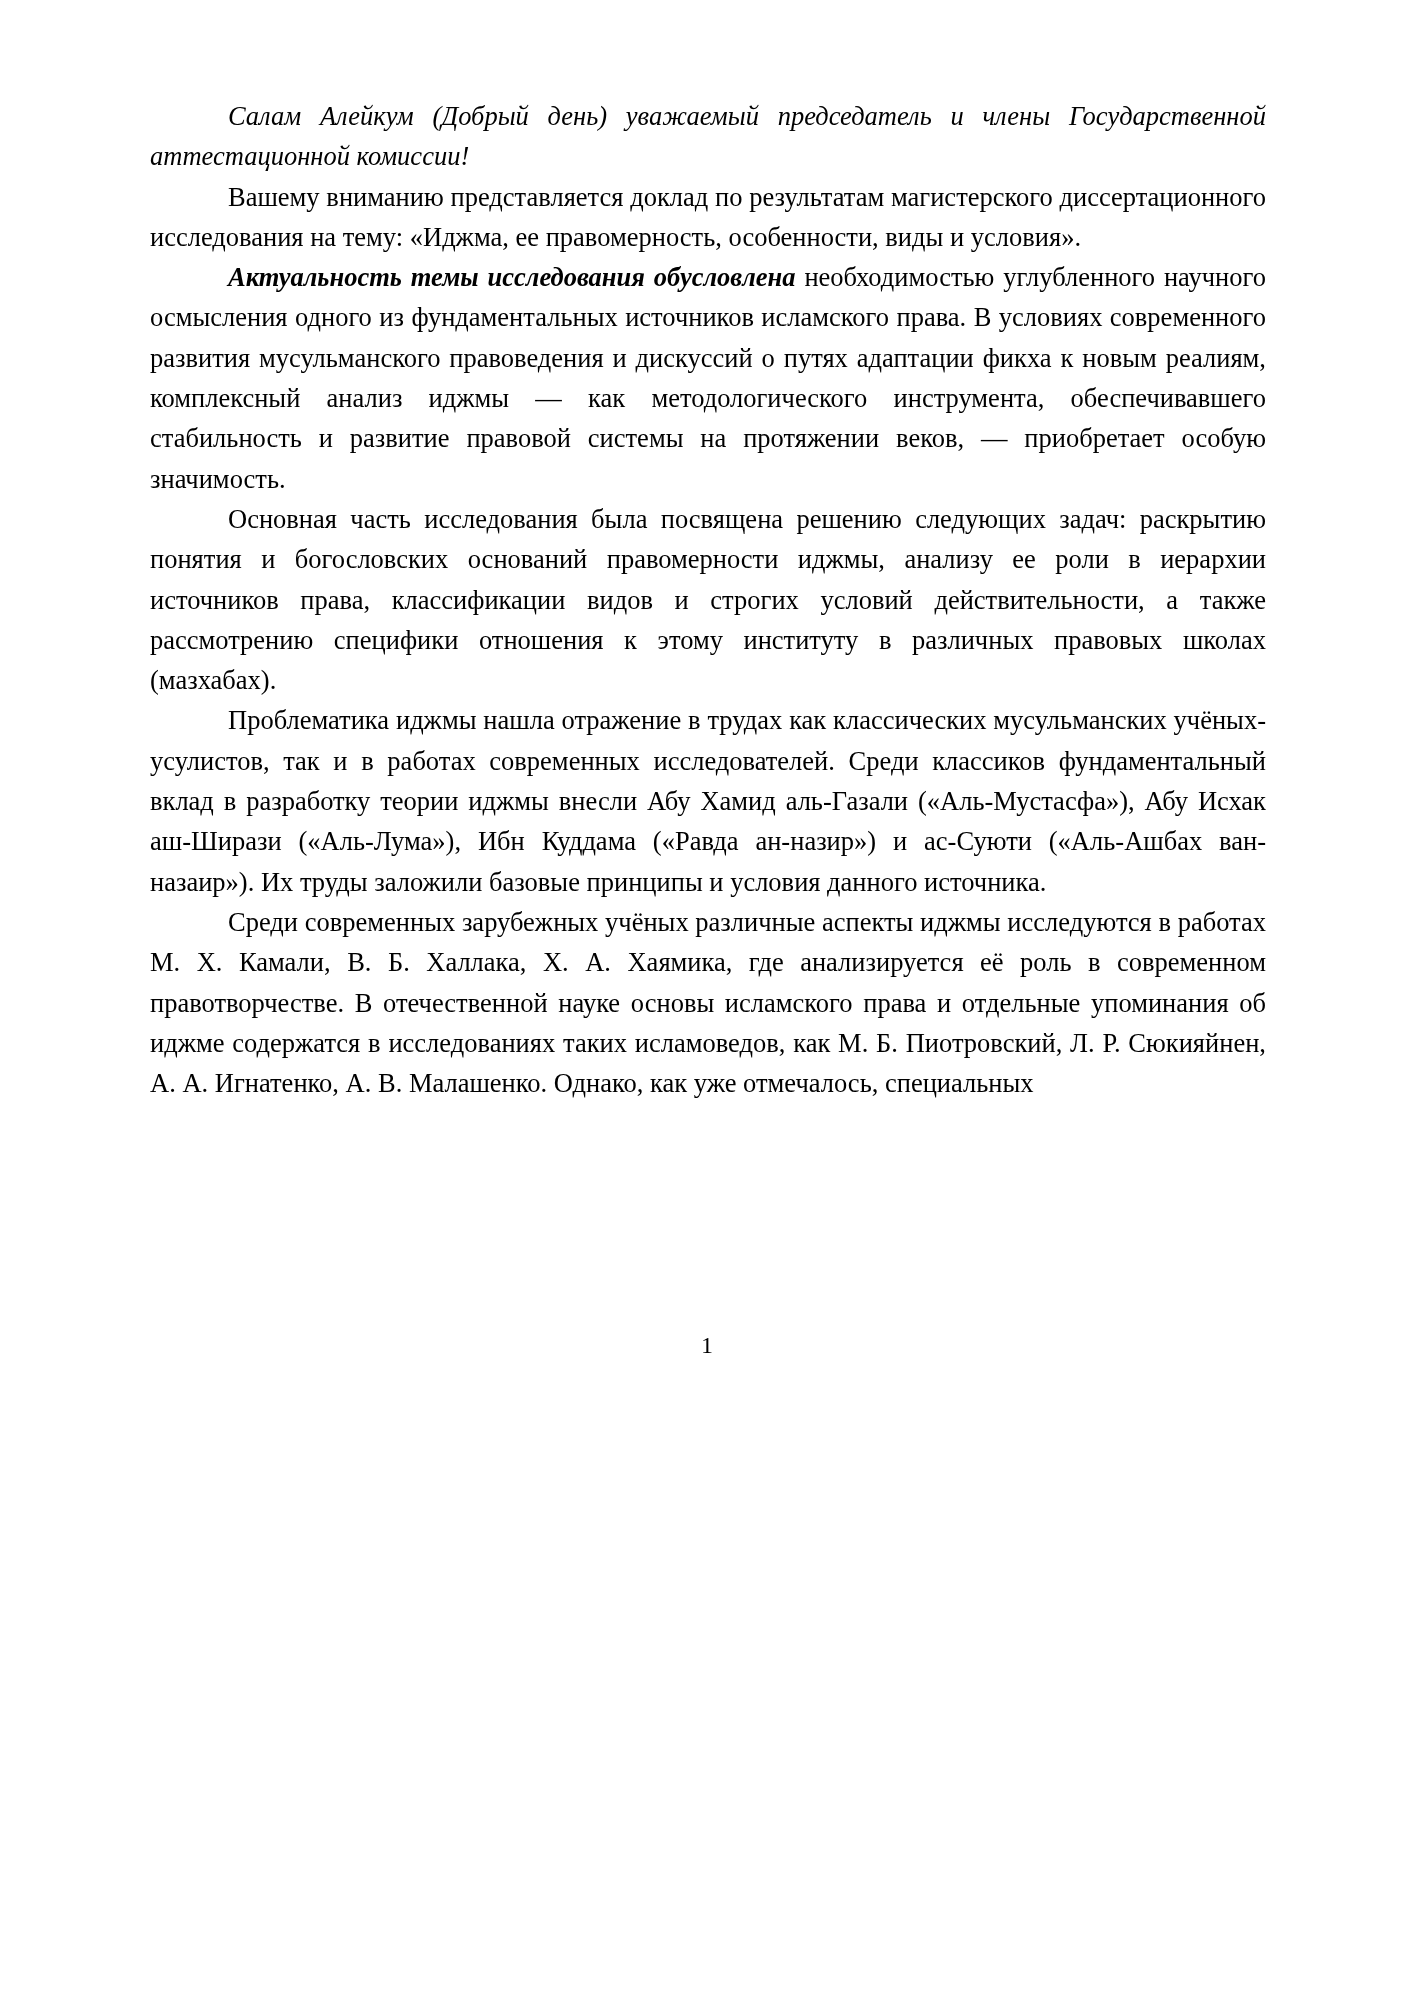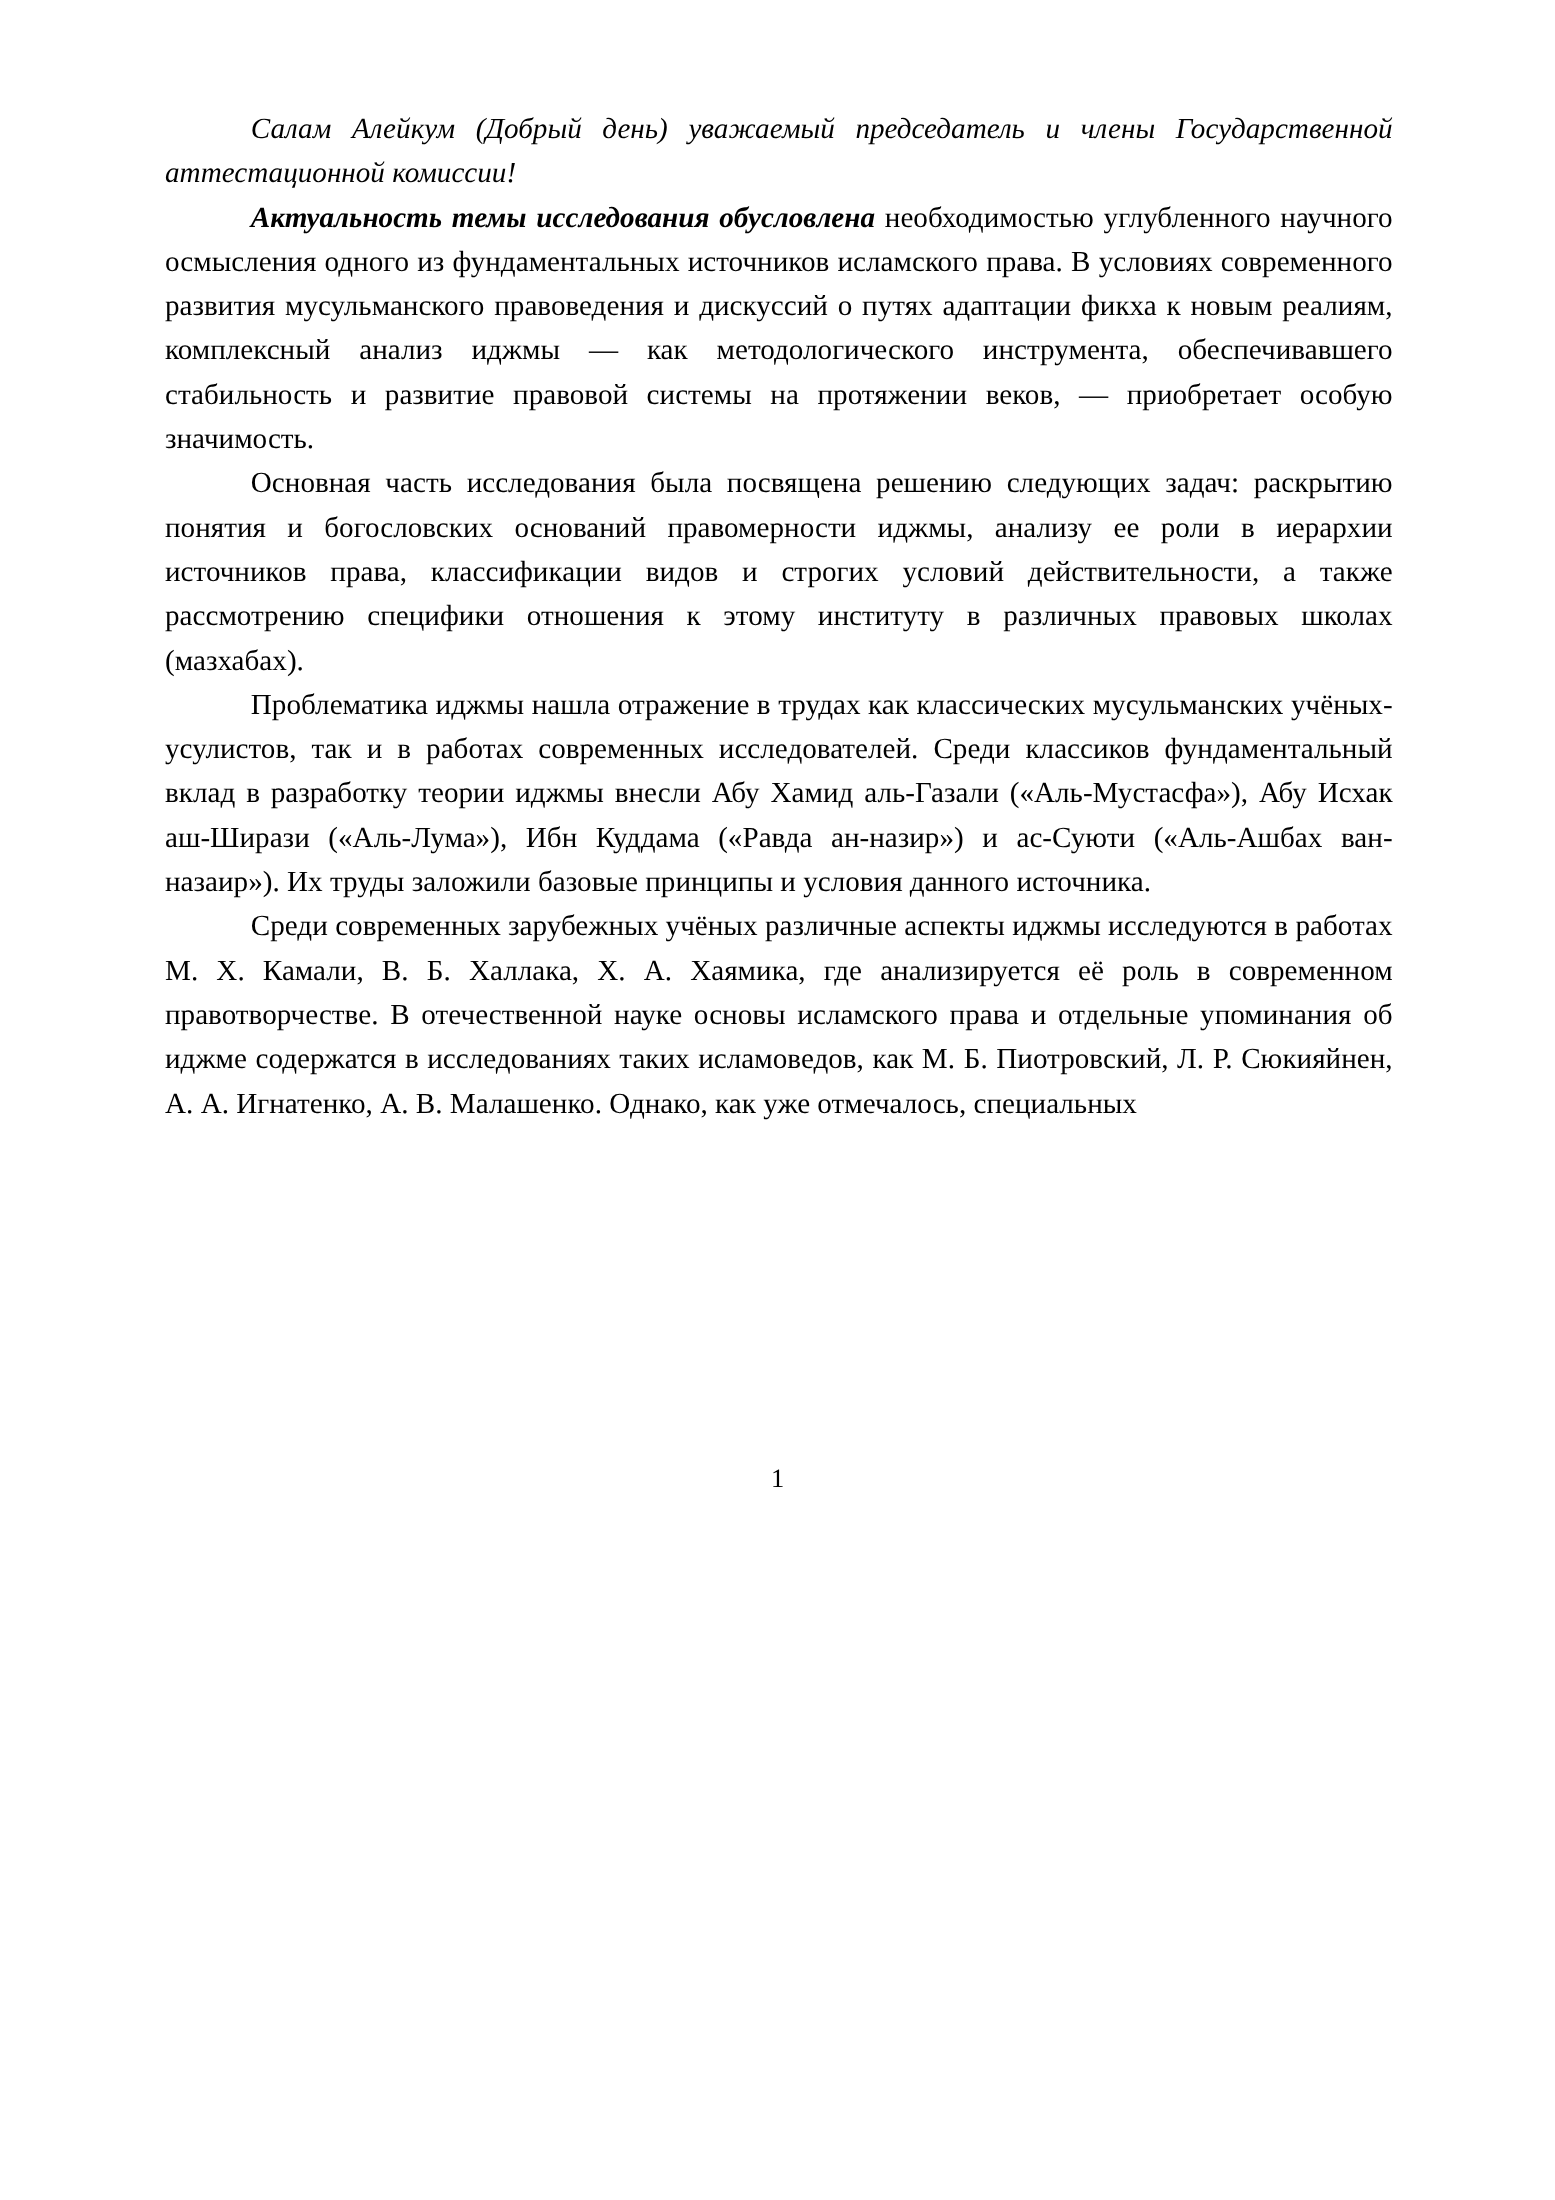--- a/index.html
+++ b/index.html
@@ -54,20 +54,21 @@
   }
 </style>
 </head>
 <body>
 
 <div class="page">
   <div class="doc-body">
 
     <p class="para italic">Салам Алейкум (Добрый день) уважаемый председатель и члены Государственной аттестационной комиссии!</p>
 
+    <p class="para">Вашему вниманию представляется доклад по результатам магистерского диссертационного исследования на тему: «Иджма, ее правомерность, особенности, виды и условия».</p>
 
     <p class="para"><span class="bold-run">Актуальность темы исследования   обусловлена</span><span> необходимостью углубленного научного осмысления одного из фундаментальных источников исламского права. В условиях современного развития мусульманского правоведения и дискуссий о путях адаптации фикха к новым реалиям, комплексный анализ иджмы — как методологического инструмента, обеспечивавшего стабильность и развитие правовой системы на протяжении веков, — приобретает особую значимость.</span></p>
 
     <p class="para">Основная часть исследования была посвящена решению следующих задач: раскрытию понятия и богословских оснований правомерности иджмы, анализу ее роли в иерархии источников права, классификации видов и строгих условий действительности, а также рассмотрению специфики отношения к этому институту в различных правовых школах (мазхабах).</p>
 
     <p class="para">Проблематика иджмы нашла отражение в трудах как классических мусульманских учёных-усулистов, так и в работах современных исследователей. Среди классиков фундаментальный вклад в разработку теории иджмы внесли Абу Хамид аль-Газали («Аль-Мустасфа»), Абу Исхак аш-Ширази («Аль-Лума»), Ибн Куддама («Равда ан-назир») и ас-Суюти («Аль-Ашбах ван-назаир»). Их труды заложили базовые принципы и условия данного источника.</p>
 
     <p class="para">Среди современных зарубежных учёных различные аспекты иджмы исследуются в работах М. Х. Камали, В. Б. Халлака, Х. А. Хаямика, где анализируется её роль в современном правотворчестве. В отечественной науке основы исламского права и отдельные упоминания об иджме содержатся в исследованиях таких исламоведов, как М. Б. Пиотровский, Л. Р. Сюкияйнен, А. А. Игнатенко, А. В. Малашенко. Однако, как уже отмечалось, специальных</p>
 
   </div>

